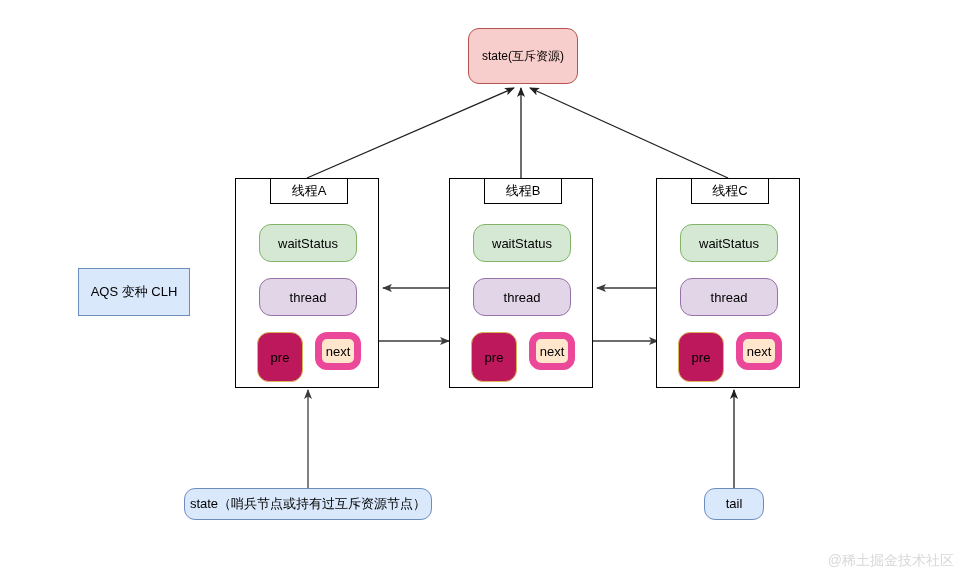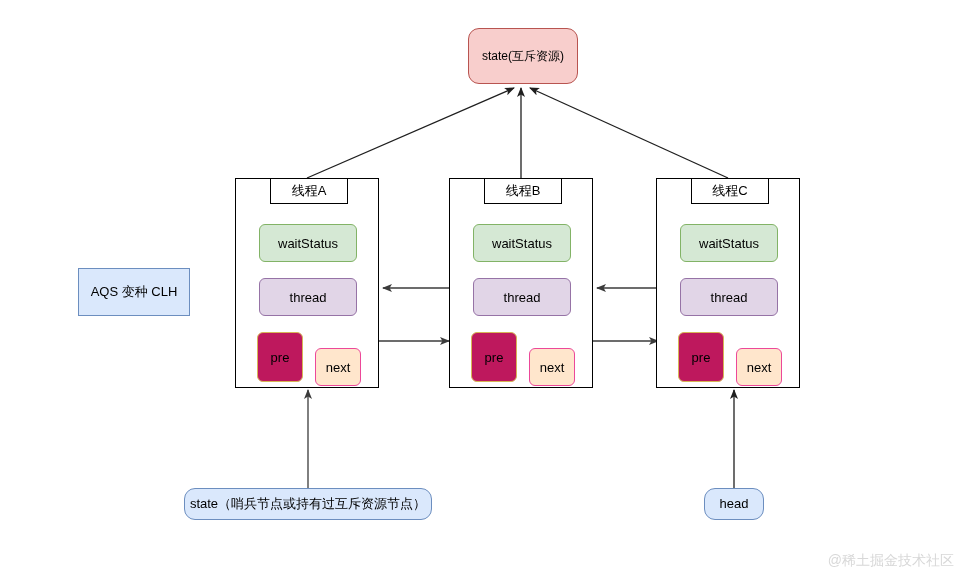--- a/index.html
+++ b/index.html
@@ -112,21 +112,21 @@
     z-index: 3;
   }
 
   .field {
     position: absolute;
     box-sizing: border-box;
     display: flex;
     align-items: center;
     justify-content: center;
     font-size: 13px;
-    border-radius: 6px;
+    border-radius: 12px;
     color: #000000;
     white-space: nowrap;
   }
   .field-waitstatus {
     left: 23px;
     top: 45px;
     width: 98px;
     height: 38px;
     background: #d5e8d4;
     border: 1px solid #82b366;
@@ -146,22 +146,21 @@
     height: 50px;
     background: #be185d;
     border: 1px solid #d6b656;
   }
   .field-next {
     left: 79px;
     top: 153px;
     width: 46px;
     height: 38px;
     background: #ffe6cc;
-    border: 1px solid #ec4899;
-    margin-top: 16px;
+    border: 7px solid #ec4899;
   }
 
   
   .watermark {
     position: absolute;
     right: 10px;
     bottom: 8px;
     font-size: 14px;
     color: #d8d8d8;
     white-space: nowrap;
@@ -224,17 +223,17 @@
   <div class="thread-box box-c">
     <div class="thread-title">线程C</div>
     <div class="field field-waitstatus">waitStatus</div>
     <div class="field field-thread">thread</div>
     <div class="field field-pre">pre</div>
     <div class="field field-next">next</div>
   </div>
 
   <div class="node ptr-node head-node">state（哨兵节点或持有过互斥资源节点）</div>
 
-  <div class="node ptr-node tail-node">head</div>
+  <div class="node ptr-node tail-node">tail</div>
 
   <div class="watermark">@稀土掘金技术社区</div>
 
 </div>
 
 </body></html>

